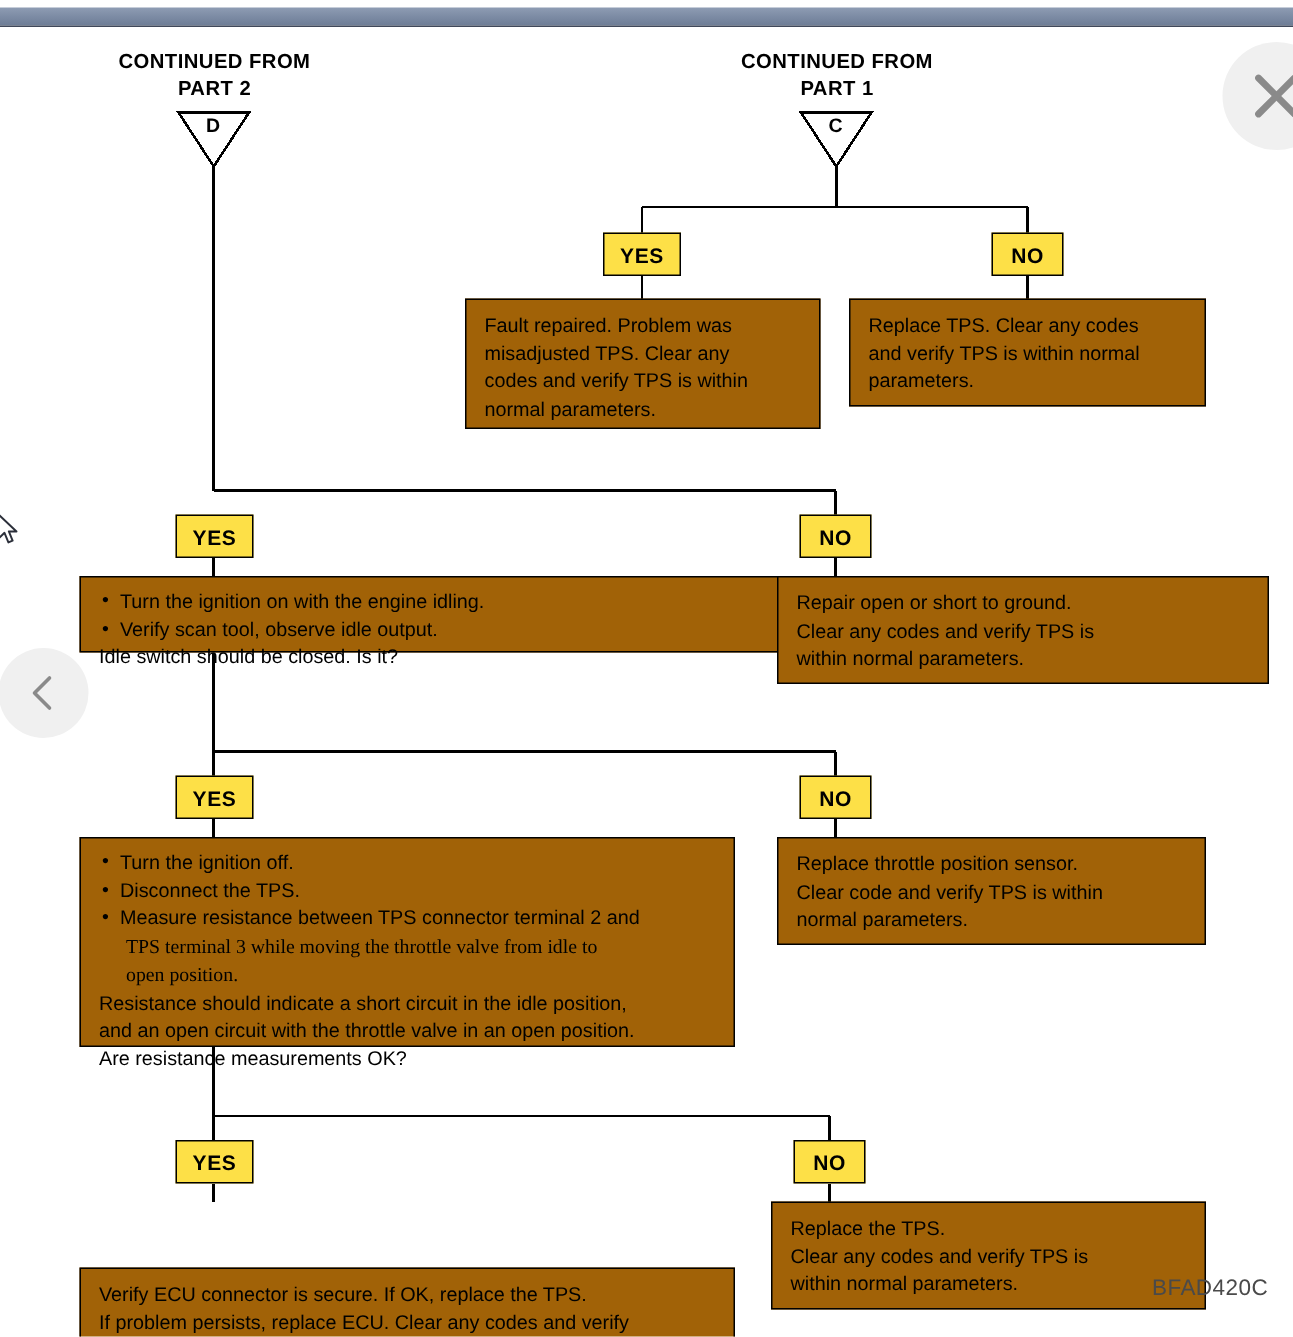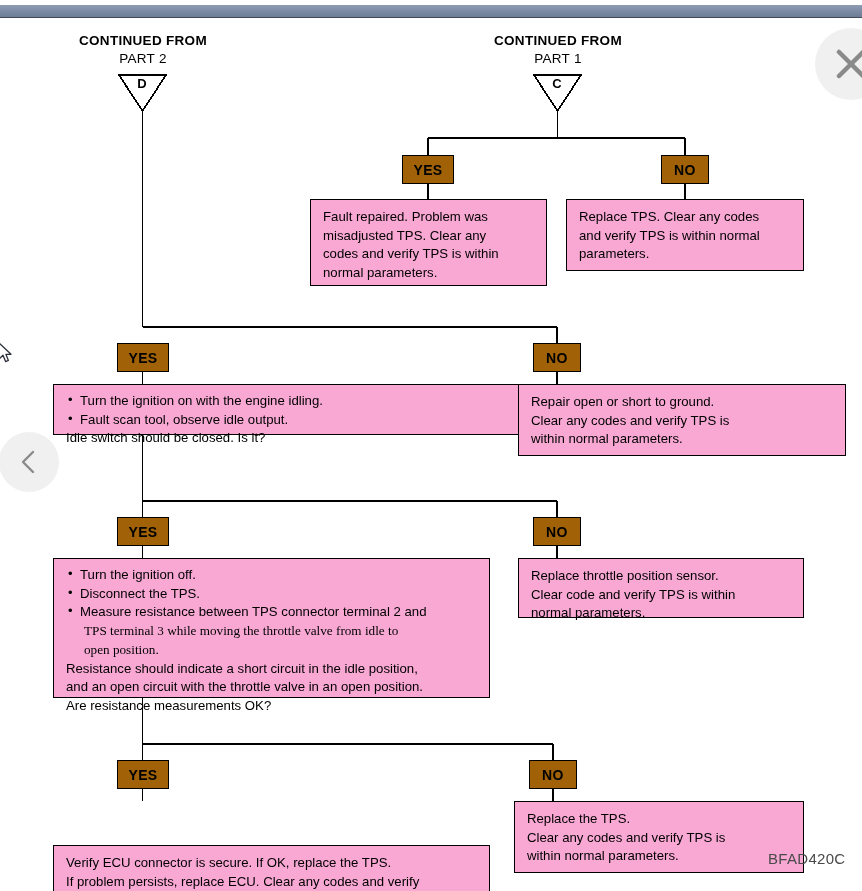--- a/index.html
+++ b/index.html
@@ -70,21 +70,21 @@
   }
   .conn-header .ch-line1 {
     display: block;
     font-size: 13.5px;
     font-weight: bold;
     letter-spacing: 0.3px;
   }
   .conn-header .ch-line2 {
     display: block;
     font-size: 13.5px;
-    font-weight: normal;
+    font-weight: bold;
     letter-spacing: 0.3px;
   }
 
   
   .conn-letter {
     position: absolute;
     width: 46px; height: 34px;
     text-align: center;
   }
   .conn-letter .cl-text {
@@ -95,36 +95,36 @@
     font-weight: bold;
     color: #000;
     text-align: center;
   }
 
   
   .tag {
     position: absolute;
     box-sizing: border-box;
     border: 1.6px solid #000;
-    background: #a16207;
+    background: #fde047;
     display: flex;
     align-items: center;
     justify-content: center;
     font-size: 14px;
     font-weight: bold;
     color: #000;
     letter-spacing: 0.4px;
   }
 
   
   .tbox {
     position: absolute;
     box-sizing: border-box;
     border: 1.5px solid #000;
-    background: #f9a8d4;
+    background: #a16207;
     padding: 8px 10px 8px 12px;
     font-size: 13.2px;
     line-height: 1.42;
     color: #000;
   }
   .tbox .ln { display: block; white-space: nowrap; }
   .tbox ul {
     margin: 0; padding: 0; list-style: none;
   }
   .tbox li {
@@ -238,21 +238,21 @@
 
   <div class="tag" style="left:117px; top:326px; width:52px; height:29px;">YES</div>
   <div class="tag" style="left:533px; top:326px; width:48px; height:29px;">NO</div>
 
   <div class="tbox" style="left:53px; top:367px; width:524px; height:51px; padding-top:7px;">
     <ul>
       <li>
         <span>Turn the ignition on with the engine idling.</span>
       </li>
       <li>
-        <span>Fault scan tool, observe idle output.</span>
+        <span>Verify scan tool, observe idle output.</span>
       </li>
     </ul>
     <span class="ln">Idle switch should be closed. Is it?</span>
   </div>
 
   <div class="tbox" style="left:518px; top:367px; width:328px; height:72px;">
     <span class="ln">Repair open or short to ground.</span>
     <span class="ln">Clear any codes and verify TPS is</span>
     <span class="ln">within normal parameters.</span>
   </div>
@@ -272,21 +272,21 @@
         <span>Measure resistance between TPS connector terminal 2 and</span>
         <span class="cont">TPS terminal 3 while moving the throttle valve from idle to</span>
         <span class="cont">open position.</span>
       </li>
     </ul>
     <span class="ln">Resistance should indicate a short circuit in the idle position,</span>
     <span class="ln">and an open circuit with the throttle valve in an open position.</span>
     <span class="ln">Are resistance measurements OK?</span>
   </div>
 
-  <div class="tbox" style="left:518px; top:541px; width:286px; height:60px;">
+  <div class="tbox" style="left:518px; top:541px; width:286px; height:72px;">
     <span class="ln">Replace throttle position sensor.</span>
     <span class="ln">Clear code and verify TPS is within</span>
     <span class="ln">normal parameters.</span>
   </div>
 
   <div class="tag" style="left:117px; top:743px; width:52px; height:29px;">YES</div>
   <div class="tag" style="left:529px; top:743px; width:48px; height:29px;">NO</div>
 
   <div class="tbox" style="left:53px; top:828px; width:437px; height:93px;">
     <span class="ln">Verify ECU connector is secure. If OK, replace the TPS.</span>

